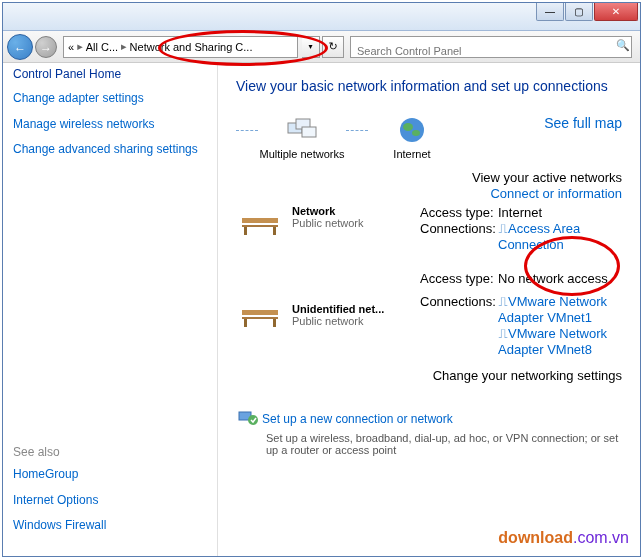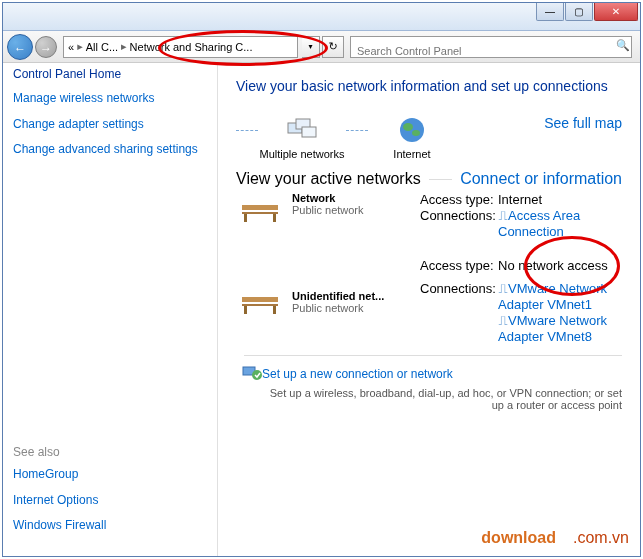--- a/index.html
+++ b/index.html
@@ -24,41 +24,41 @@
 .sidebar .link { color: #0066cc; margin-bottom: 10px; cursor: pointer; line-height: 1.3; }
 .sidebar .see-also { position: absolute; bottom: 12px; left: 10px; }
 .sidebar .see-also-hdr { color: #888; margin-bottom: 8px; }
 .content { flex: 1; padding: 14px 18px 0 18px; font-size: 12px; overflow: hidden; position: relative; }
 .content h1 { font-size: 14px; color: #003399; font-weight: normal; margin-bottom: 20px; line-height: 1.3; }
 .map-row { display: flex; align-items: flex-start; margin-bottom: 10px; }
 .map-item { text-align: center; font-size: 11px; width: 88px; }
 .map-item .icon { width: 32px; height: 30px; margin: 0 auto 3px; }
 .map-dash { flex: 0 0 22px; border-top: 1px dashed #7aa8d8; margin-top: 15px; }
 .see-map { color: #0066cc; font-size: 14px; margin-left: auto; cursor: pointer; }
-.section-hdr { font-size: 16px; margin: 8px 0 4px; display: flex; align-items: center; }
+.section-hdr { font-size: 13px; margin: 8px 0 4px; display: flex; align-items: flex-end; flex-direction: column; }
 .section-hdr .line { flex: 1; border-top: 1px solid #ddd; margin-left: 8px; }
 .section-hdr .rlink { color: #0066cc; margin-left: 8px; cursor: pointer; white-space: nowrap; }
 .net-row { display: flex; align-items: flex-start; margin-bottom: 4px; }
 .bench-icon { width: 48px; height: 36px; margin-right: 8px; display: flex; align-items: center; justify-content: center; }
 .net-info { flex: 0 0 128px; }
 .net-name { font-weight: bold; font-size: 11px; }
 .net-type { color: #666; font-size: 11px; }
 .conn-grid { flex: 1; font-size: 13px; }
 .conn-grid .row { display: flex; margin-bottom: 1px; }
 .conn-grid .lbl { width: 78px; color: #000; }
 .conn-grid .val { flex: 1; }
 .conn-grid .val a { color: #0066cc; cursor: pointer; }
 .conn-grid .sig { display: inline-block; width: 10px; text-align: center; color: #3a80c8; }
 .red-ellipse { position: absolute; border: 3px solid #e00000; border-radius: 50%; pointer-events: none; z-index: 100; }
 .re1 { left: 158px; top: 30px; width: 170px; height: 36px; }
 .re2 { left: 524px; top: 236px; width: 96px; height: 60px; }
 .watermark { position: absolute; right: 14px; bottom: 12px; font-size: 16px; z-index: 50; pointer-events: none; }
 .watermark .d { color: #d86c1e; font-weight: bold; }
-.watermark .g { color: #c2410c; padding-left: 17px; }
-.footer-row { margin-top: 6px; text-align: right; }
+.watermark .g { color: #6d28d9; }
+.footer-row { margin-top: 23px; }
 .footer-row .setup-link { color: #0066cc; cursor: pointer; }
 .footer-row .desc { color: #555; font-size: 11px; margin-top: 2px; margin-left: 30px; }
 .pc-icon svg, .multi-icon svg, .globe-icon svg { display: block; }
 </style>
 </head>
 <body>
 
 <div class="window">
   <div class="titlebar">
     <div class="win-buttons">
@@ -80,22 +80,22 @@
     </div>
     <div class="bc-drop">▾</div>
     <div class="refresh">↻</div>
     <input class="search" placeholder="Search Control Panel" style="">
     <span class="search-icon-wrap">🔍</span>
   </div>
 
   <div class="body-area">
     <div class="sidebar">
       <h3>Control Panel Home</h3>
+      <div class="link">Change adapter settings</div>
       <div class="link">Manage wireless networks</div>
-      <div class="link">Change adapter settings</div>
       <div class="link">Change advanced sharing settings</div>
       <div class="see-also">
         <div class="see-also-hdr">See also</div>
         <div class="link">HomeGroup</div>
         <div class="link">Internet Options</div>
         <div class="link">Windows Firewall</div>
       </div>
     </div>
 
     <div class="content">
@@ -181,20 +181,21 @@
               <span class="val"><span class="sig">⎍</span><a>VMware Network Adapter VMnet1</a></span>
             </div>
           <div class="row">
               <span class="lbl"></span>
               <span class="val"><span class="sig">⎍</span><a>VMware Network Adapter VMnet8</a></span>
             </div>
         </div>
       </div>
 
       <div class="section-hdr" style="margin-top:10px">
+        <span>Change your networking settings</span>
         <span class="line"></span>
       </div>
 
       <div class="footer-row">
         <div style="display:flex;align-items:center">
           <span style="width:26px;display:inline-block">
             <svg width="22" height="20">
                 <rect x="3" y="5" width="12" height="8" fill="#6aa3e0" stroke="#3a70b0"></rect>
                 <circle cx="17" cy="13" r="5" fill="#5ab060"></circle>
                 <path d="M15 13 l2 2 l3 -4" stroke="#fff" fill="none" stroke-width="1.5"></path>

